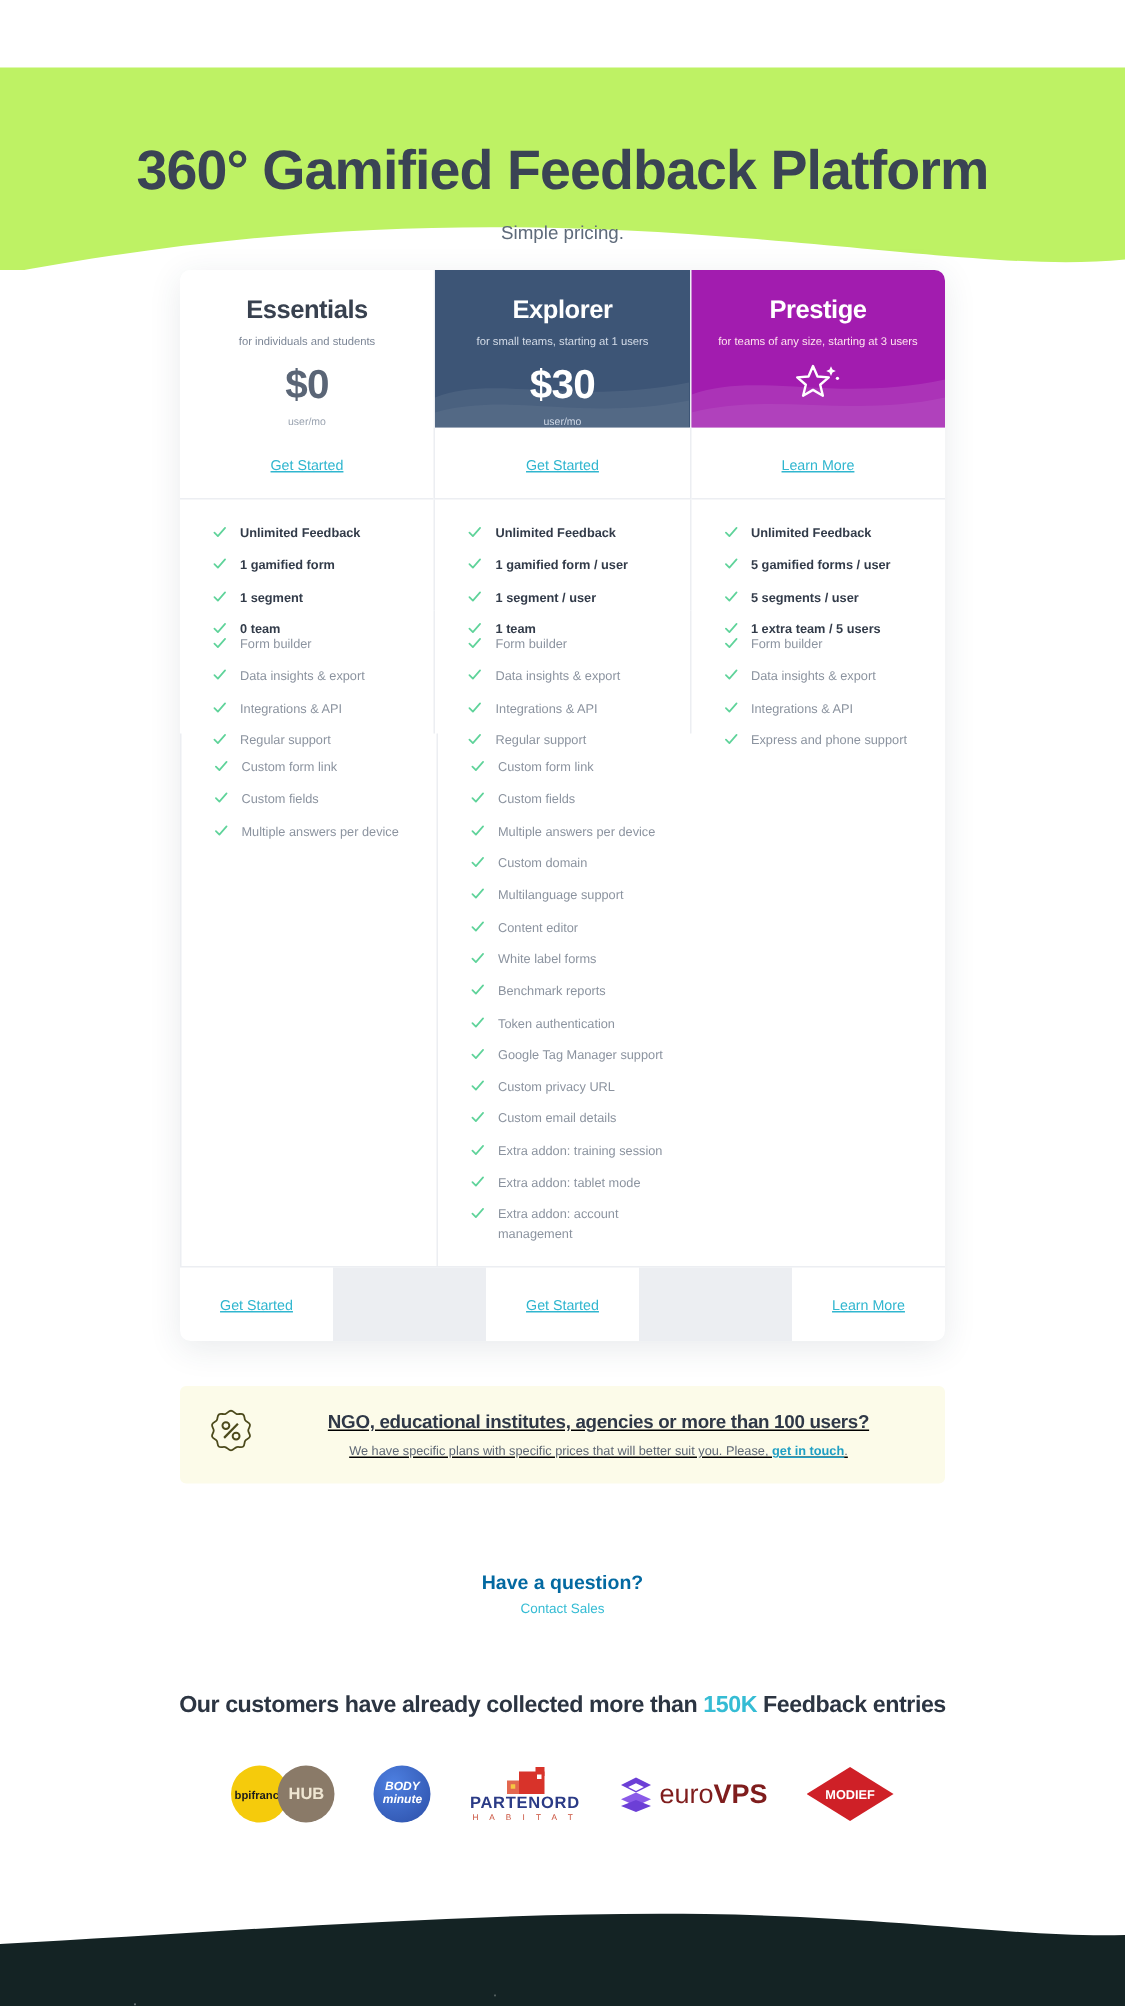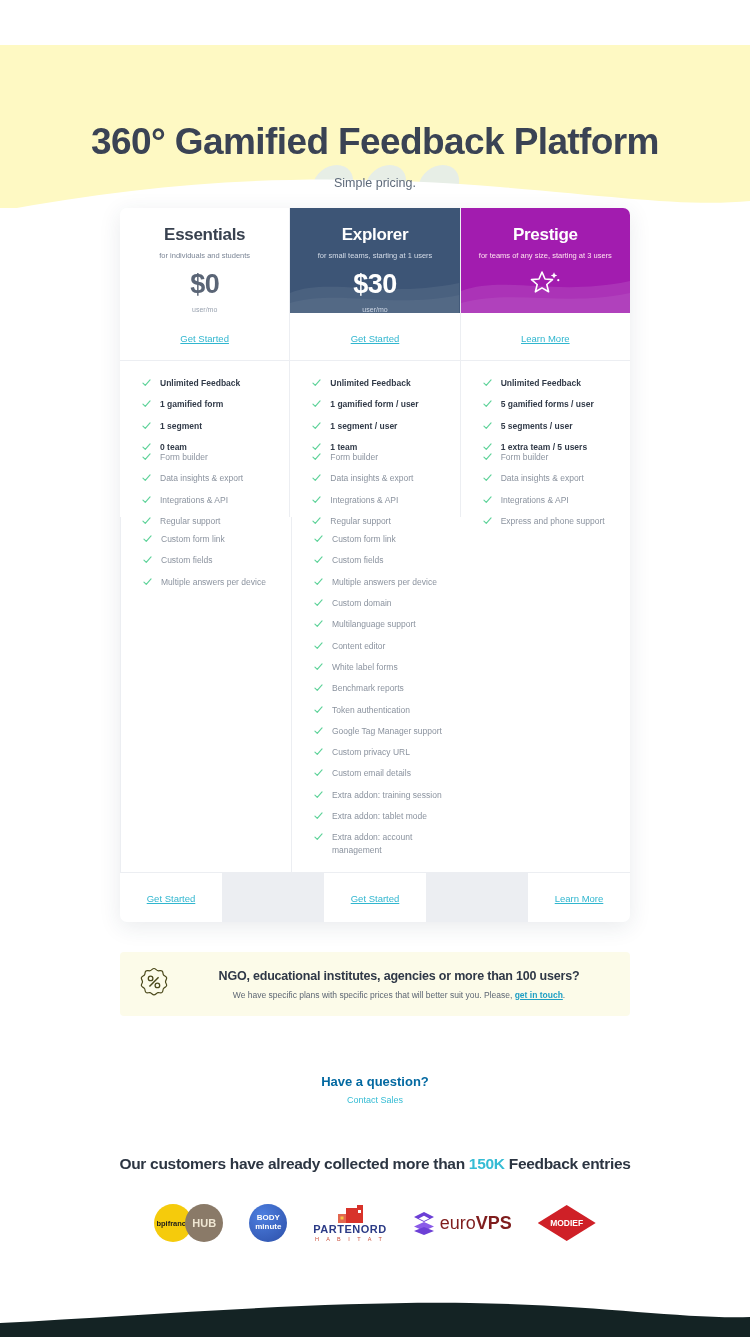--- a/index.html
+++ b/index.html
@@ -8,22 +8,22 @@
     font-family: "Liberation Sans", sans-serif;
     background: #ffffff;
     -webkit-font-smoothing: antialiased;
   }
   body { width: 750px; overflow-x: hidden; }
 
   
   .top-strip { height: 45px; background: #ffffff; }
   .hero {
     position: relative;
-    background: #fef9c3;
-    padding-top: 76px;
+    background: #bef264;
+    padding-top: 48px;
     padding-bottom: 40px;
     overflow: hidden;
   }
   .hero-watermark {
     position: absolute;
     left: 50%; top: 120px;
     transform: translateX(-50%) skewX(-12deg);
     display: flex; gap: 13px;
     z-index: 0;
   }
@@ -106,20 +106,21 @@
   .vdiv { width:1px; background:#eceef2; }
 
   
   .ngo {
     width: 510px; margin: 30px auto 0;
     background: #fcfbe9;
     border-radius: 4px;
     display:flex; align-items:center;
     padding: 14px 18px;
     gap: 16px;
+    text-decoration: underline;
   }
   .ngo-text { flex:1; text-align:center; }
   .ngo-title { font-size: 12.5px; font-weight: 700; color:#2f3847; letter-spacing:-.2px; }
   .ngo-sub { font-size: 8.5px; color:#5d6673; margin-top: 7px; }
   .ngo-sub a { color:#1f9fc4; text-decoration: underline; font-weight:700; cursor:pointer; }
 
   
   .question { text-align:center; margin-top: 58px; }
   .question h3 { font-size: 13px; font-weight: 700; color:#0369a1; }
   .question a { display:inline-block; font-size: 9px; color:#35bcd4; cursor:pointer;text-align:center; }
@@ -128,21 +129,21 @@
   .customers { margin-top: 48px; position: relative; }
   .cust-head { text-align:center; font-size: 15.5px; font-weight: 700; color:#2c3542; letter-spacing:-.3px; }
   .cust-head .hl { color:#35bcd4; }
   .logos { display:flex; align-items:center; justify-content:center; gap: 26px; margin-top: 22px; height: 56px; }
 
   
   .lg { display:flex; align-items:center; }
   .circ { width:38px; height:38px; border-radius:50%; display:flex; align-items:center; justify-content:center; }
   .bpi { background:#f5cb0c; color:#1b1b1b; font-size:7.5px; font-weight:700; }
   .hub { background:#8a7a68; color:#efe6d2; font-size:11px; font-weight:700; margin-left:-7px; }
-  .bodyc { background: radial-gradient(circle at 35% 30%, #4d7fe0, #2c4fa8); color:#fff; font-size:8px; font-weight:700; text-align:center; line-height:1.1; }
+  .bodyc { background: radial-gradient(circle at 35% 30%, #4d7fe0, #2c4fa8); color:#fff; font-size:8px; font-weight:700; text-align:center; line-height:1.1;font-style:italic; }
   .partenord { text-align:center; }
   .partenord .pn1 { font-size:11px; font-weight:700; color:#2b3b86; letter-spacing:.5px; }
   .partenord .pn2 { font-size:5.5px; color:#c94f3a; letter-spacing:3px; margin-top:1px; }
   .evps { display:flex; align-items:center; gap:5px; }
   .evps-txt { font-size:18px; color:#7f1d1d; }
   .evps-txt b { font-weight:700; }
   .modief { width:58px; height:36px; background:#cf2027; color:#fff; display:flex; align-items:center; justify-content:center; font-size:8.5px; font-weight:700; transform: skewX(0deg); clip-path: polygon(50% 0, 100% 50%, 50% 100%, 0 50%); }
 
   
   .dark-sec { position:relative; background:#ffffff; margin-top: 44px; }

